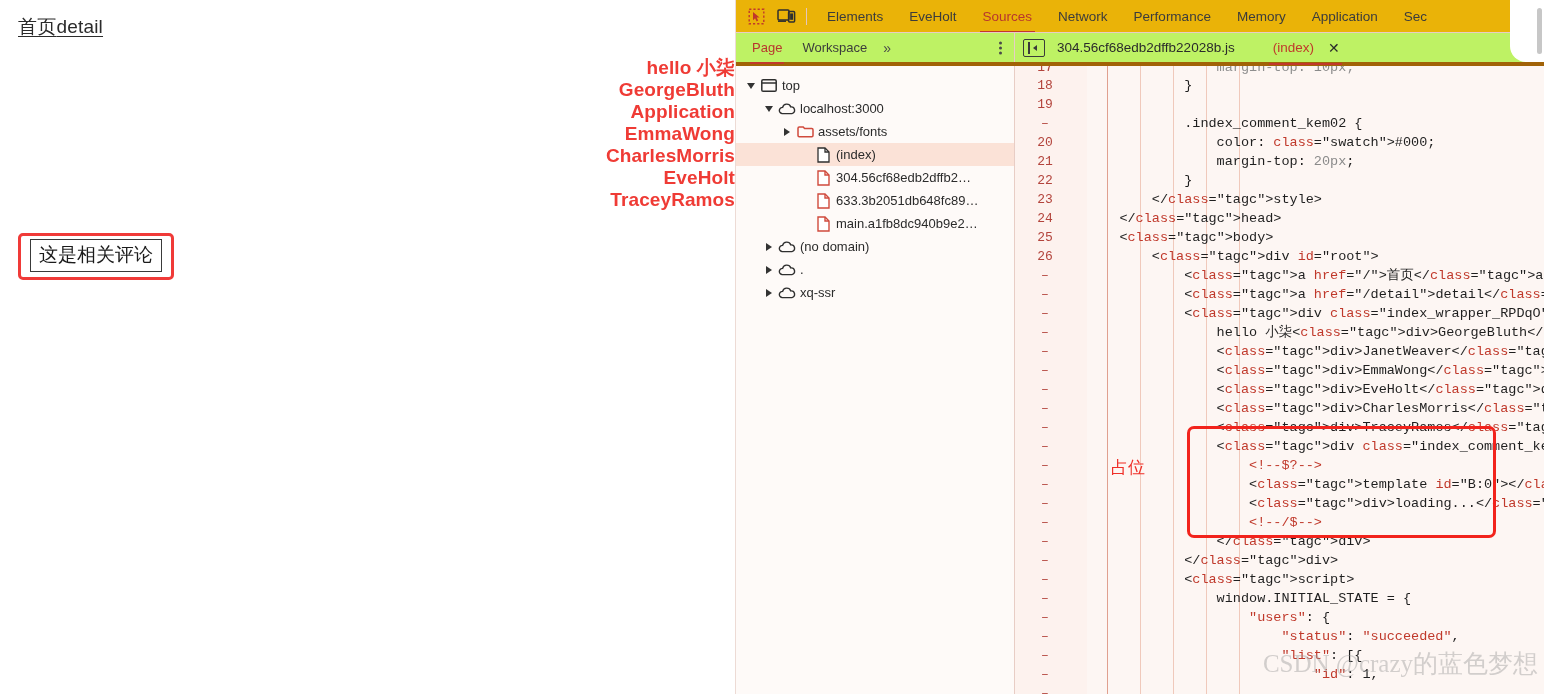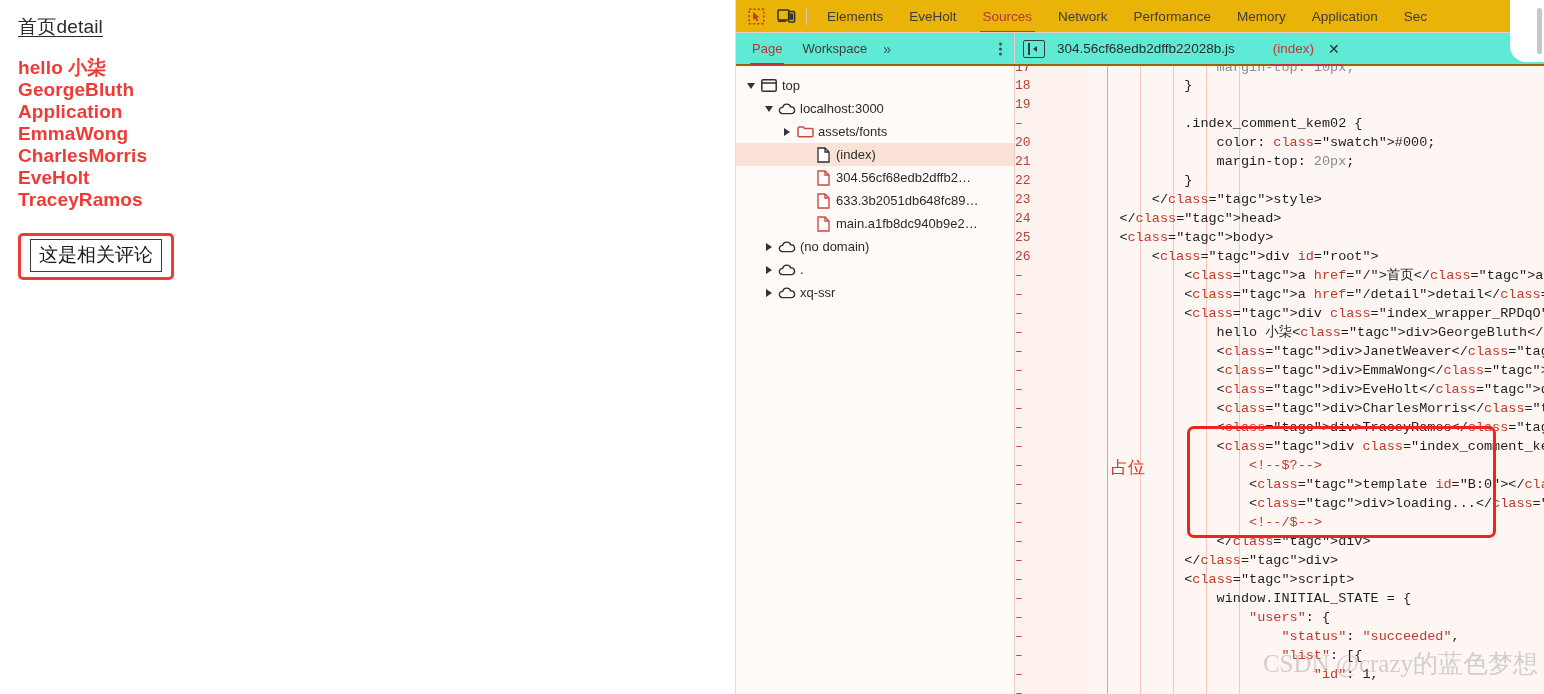--- a/index.html
+++ b/index.html
@@ -27,21 +27,21 @@
     color: #2b2b2b;
     letter-spacing: .2px;
     white-space: nowrap;
   }
   .nav-links a {
     color: #2b2b2b;
     text-decoration: underline;
     text-underline-offset: 3px;
   }
 
-  .name-list { margin-top: 17px; }
+  .name-list { margin-top: 17px; text-align: right; }
   .name-list div {
     color: #ef3b35;
     font-size: 19px;
     font-weight: bold;
     line-height: 22px;
     letter-spacing: .1px;
     white-space: nowrap;
   }
 
   .comment-box {
@@ -99,22 +99,22 @@
   .dt-tab.active { color: #b8362e; }
   .dt-tab.active::after {
     content: ""; position: absolute; left: 10px; right: 10px; bottom: 0;
     height: 2px; background: #c0392b;
   }
 
   
   .dt-subbar {
     position: relative;
     height: 33px;
-    background: #5eead4;
-    border-bottom: 2px solid #a16207;
+    background: #bef264;
+    border-bottom: 4px solid #a16207;
     display: flex; align-items: stretch;
   }
   .sub-left {
     width: 279px;
     display: flex; align-items: center;
     border-right: 1px solid #e8cdc5;
     position: relative;
   }
   .sub-tab {
     padding: 0 10px; height: 33px;
@@ -180,21 +180,21 @@
   .ic { width: 22px; flex: none; display: flex; align-items: center; justify-content: center; }
   .tree-label { margin-left: 2px; }
 
   
   .ed-pane { flex: 1; position: relative; background: #fdf6f3; overflow: hidden; }
   .gutter {
     position: absolute; left: 0; top: 0; bottom: 0; width: 72px;
     background: #fdf2ee;
   }
   .gutter-line {
-    height: 19px; line-height: 19px; text-align: left; padding-right: 12px;
+    height: 19px; line-height: 19px; text-align: center; padding-right: 12px;
     font-family: "Liberation Mono", monospace; font-size: 13px; color: #b3443c;
   }
   .code-area { position: absolute; left: 72px; top: 0; right: 0; bottom: 0; overflow: hidden; }
   .guides { position: absolute; left: 0; top: 0; bottom: 0; width: 100%; pointer-events: none; }
   .guide { position: absolute; top: 0; bottom: 0; width: 1px; background: #f0c9bb; }
   .guide.g0 { background: #e0a08f; }
   .code-line {
     height: 19px; line-height: 19px;
     font-family: "Liberation Mono", monospace; font-size: 13.5px;
     color: #1f1f1f; white-space: pre;

